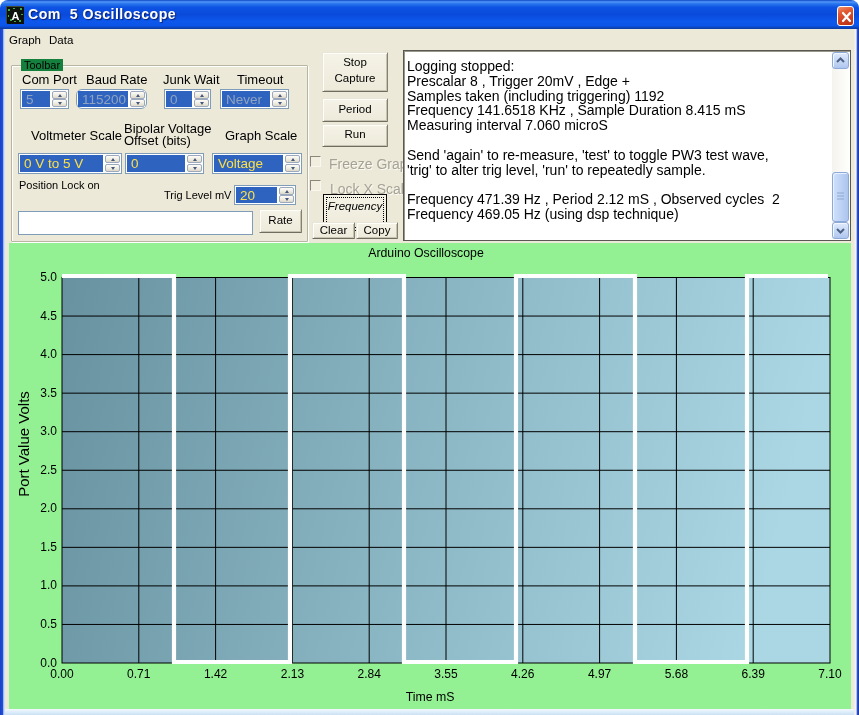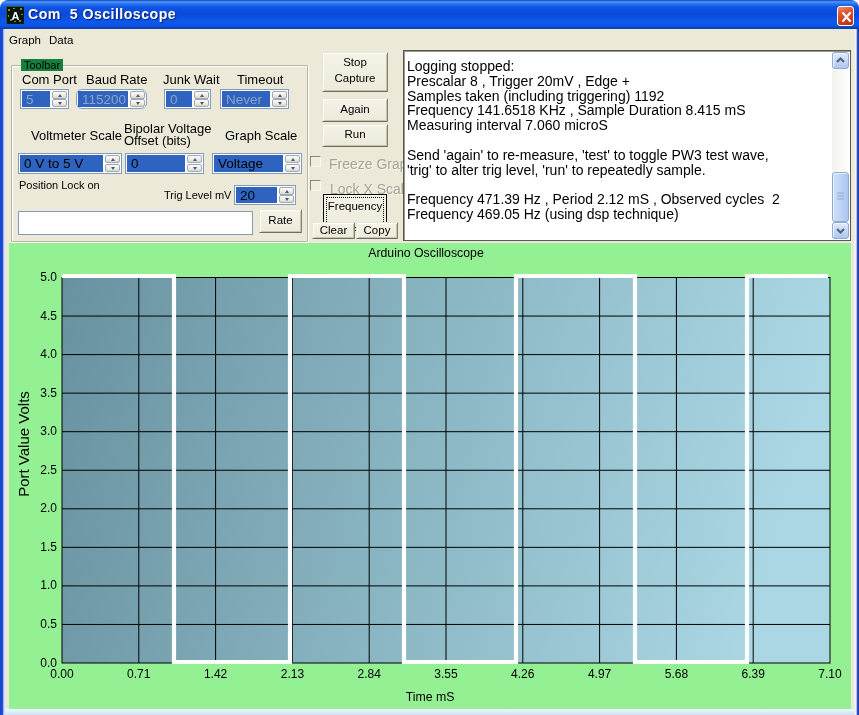--- a/index.html
+++ b/index.html
@@ -30,21 +30,21 @@
 
 #groupbox { left:11px; top:65px; width:297px; height:177px;
   border:1px solid #B9B5A3; border-radius:1px; box-shadow:inset 1px 1px 0 #fff, 1px 1px 0 #fff; }
 #gb-label { left:21px; top:59px; font-size:11px; background:#15803d; padding:0 3px; }
 
 .lbl { font-size:11px; color:#000; white-space:nowrap; }
 .lblc { font-size:13px; line-height:12px; color:#000; text-align:left; white-space:nowrap; }
 
 
 .nud { background:#fff; border:1px solid #7F9DB9; }
-.nud .val { position:absolute; left:1px; top:1px; bottom:1px; right:18px; background:#2F63C0; color:#000000; font-size:13.5px; padding:1px 0 0 4px; white-space:nowrap; overflow:hidden; }
+.nud .val { position:absolute; left:1px; top:1px; bottom:1px; right:18px; background:#2F63C0; color:#fde047; font-size:13.5px; padding:1px 0 0 4px; white-space:nowrap; overflow:hidden; }
 .nud.dis .val { color:#8FA3C0; }
 .nud .spin { position:absolute; right:1px; top:1px; bottom:1px; width:15px; background:#fff; }
 .spinbtn { position:absolute; left:0; width:15px; border:1px solid #9BA8BE; border-radius:2px;
   background:linear-gradient(180deg,#FDFCF8 0%,#EFECE1 55%,#DDD8C8 100%); }
 .spinbtn.up { top:0; height:8px; }
 .spinbtn.dn { bottom:0; height:8px; }
 .arr { position:absolute; left:50%; width:0; height:0; border-left:2.5px solid transparent; border-right:2.5px solid transparent; transform:translateX(-50%); }
 .arr.u { top:2px; border-bottom:3px solid #44597A; }
 .arr.d { top:2px; border-top:3px solid #44597A; }
 
@@ -207,29 +207,29 @@
       <div class="spinbtn dn">
         <div class="arr d"></div>
       </div>
     </div>
 </div>
 
 <div class="a tb" style="left:18px; top:211px; width:235px; height:24px;"></div>
 <div class="a btn" style="left:259px; top:209px; width:43px; height:24px; padding-top:4px;">Rate</div>
 
 <div class="a btn" style="left:322px; top:52px; width:66px; height:40px; padding-top:2px; line-height:15.5px;">Stop<br>Capture</div>
-<div class="a btn" style="left:322px; top:98px; width:66px; height:24px; padding-top:4px;">Again</div>
+<div class="a btn" style="left:322px; top:98px; width:66px; height:24px; padding-top:4px;">Period</div>
 <div class="a btn" style="left:322px; top:124px; width:66px; height:23px; padding-top:3px;">Run</div>
 
 <div class="a cb" style="left:310px; top:156px;"></div>
 <div class="a cbl" style="left:329px; top:156px;">Freeze Graph</div>
 <div class="a cb" style="left:310px; top:180px;"></div>
 <div class="a cbl" style="left:330px; top:180.5px;">Lock X Scale</div>
 
-<div class="a" style="left:323px; top:194px; width:64px; height:37px; background:linear-gradient(180deg,#F5F3E7,#EDEADA); border:1.5px solid #0a0a0a;">
+<div class="a" style="left:323px; top:194px; width:64px; height:37px; background:linear-gradient(180deg,#F5F3E7,#EDEADA); border:1.5px solid #0a0a0a;font-style:italic;">
   <div style="position:absolute; left:2px; top:2px; right:2px; bottom:2px; border:1px dotted #000;"></div>
   <div style="position:absolute; left:0; right:0; top:5px; text-align:center; font-size:11.5px;">Frequency</div>
 </div>
 <div class="a btn" style="left:312px; top:222px; width:43px; height:17px; padding-top:1px;">Clear</div>
 <div class="a btn" style="left:356px; top:222px; width:42px; height:17px; padding-top:1px;">Copy</div>
 
 <div id="console" class="a">
 <pre>Logging stopped:
 Prescalar 8 , Trigger 20mV , Edge +
 Samples taken (including triggering) 1192

